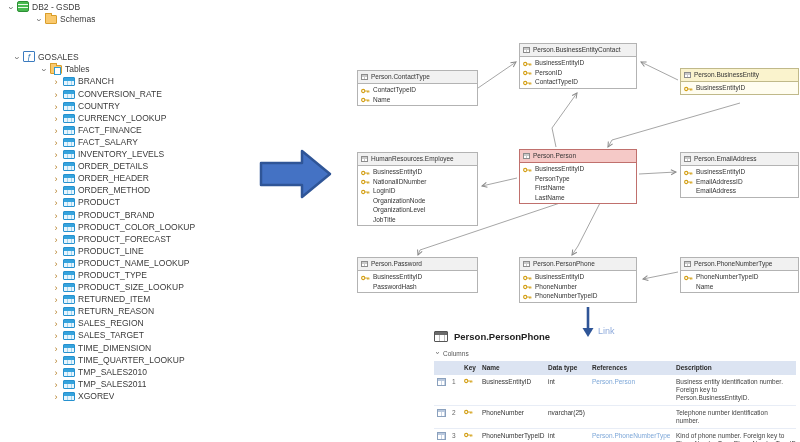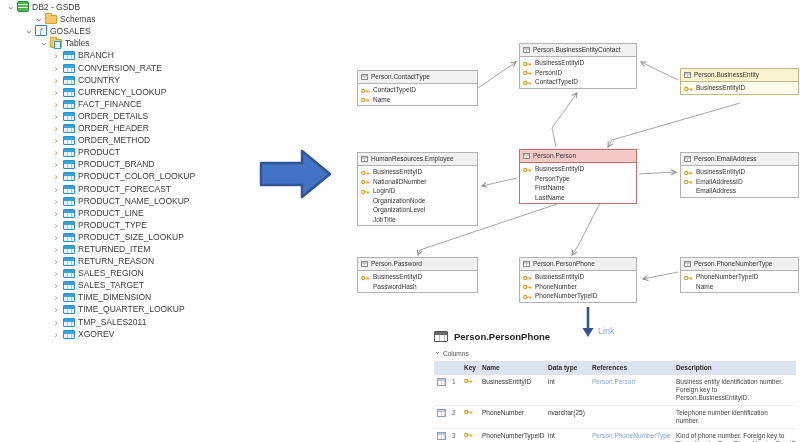--- a/index.html
+++ b/index.html
@@ -5,21 +5,21 @@
   * { margin:0; padding:0; box-sizing:border-box; }
   html,body { width:800px; height:442px; overflow:hidden; background:#fff;
               font-family:"Liberation Sans", sans-serif; color:#333; }
   #stage { position:relative; width:800px; height:442px; }
 
   
   .tree { position:absolute; left:0; top:2; width:250px; }
   .tree-row { display:flex; align-items:flex-end; gap:3px; height:12.1px; font-size:8.5px; color:#3a3a3a; white-space:nowrap; cursor:default; }
   .tree-row[data-level="0"]{ padding-left:6px; }
   .tree-row[data-level="1"]{ padding-left:34px; }
-  .tree-row[data-level="2"]{ padding-left:24px; }
+  .tree-row[data-level="2"]{ padding-left:12px;margin-top:26px; }
   .tree-row[data-level="3"]{ padding-left:39px; }
   .tree-row[data-level="4"]{ padding-left:52px; }
   .chev { width:8px; text-align:center; font-size:9px; line-height:8px; color:#555; flex:0 0 8px; }
   .chev[data-variant="open"]::before   { content:"\203A"; display:inline-block; transform:rotate(90deg); color:#4d4d4d; }
   .chev[data-variant="closed"]::before { content:"\203A"; display:inline-block; color:#b5802a; }
   .ticon { flex:0 0 12px; height:11px; position:relative; }
   .ticon[data-variant="db"]{ width:11px; border:1px solid #2d8f35; border-radius:2px;
       background:linear-gradient(180deg,#47b94f 0 2px,#eafbe9 2px 3px,#47b94f 3px 5px,#eafbe9 5px 6px,#47b94f 6px 9px); }
   .ticon[data-variant="folder"], .ticon[data-variant="tables"]{ height:9px; margin-top:2px;
       background:#fac96d; border:1px solid #d99e2b; border-radius:1px; }
@@ -148,21 +148,31 @@
         <span class="tree-label">CURRENCY_LOOKUP</span>
       </div>
 
 
       <div class="tree-row" data-level="4">
         <span class="chev" data-variant="closed"></span>
         <span class="ticon" data-variant="table"></span>
         <span class="tree-label">FACT_FINANCE</span>
       </div>
 
-
+      <div class="tree-row" data-level="4">
+        <span class="chev" data-variant="closed"></span>
+        <span class="ticon" data-variant="table"></span>
+        <span class="tree-label">FACT_SALARY</span>
+      </div>
+
+      <div class="tree-row" data-level="4">
+        <span class="chev" data-variant="closed"></span>
+        <span class="ticon" data-variant="table"></span>
+        <span class="tree-label">INVENTORY_LEVELS</span>
+      </div>
 
       <div class="tree-row" data-level="4">
         <span class="chev" data-variant="closed"></span>
         <span class="ticon" data-variant="table"></span>
         <span class="tree-label">ORDER_DETAILS</span>
       </div>
 
       <div class="tree-row" data-level="4">
         <span class="chev" data-variant="closed"></span>
         <span class="ticon" data-variant="table"></span>
@@ -195,32 +205,32 @@
 
       <div class="tree-row" data-level="4">
         <span class="chev" data-variant="closed"></span>
         <span class="ticon" data-variant="table"></span>
         <span class="tree-label">PRODUCT_FORECAST</span>
       </div>
 
       <div class="tree-row" data-level="4">
         <span class="chev" data-variant="closed"></span>
         <span class="ticon" data-variant="table"></span>
+        <span class="tree-label">PRODUCT_LINE</span>
+      </div>
+
+      <div class="tree-row" data-level="4">
+        <span class="chev" data-variant="closed"></span>
+        <span class="ticon" data-variant="table"></span>
         <span class="tree-label">PRODUCT_NAME_LOOKUP</span>
       </div>
 
       <div class="tree-row" data-level="4">
         <span class="chev" data-variant="closed"></span>
         <span class="ticon" data-variant="table"></span>
-        <span class="tree-label">PRODUCT_LINE</span>
-      </div>
-
-      <div class="tree-row" data-level="4">
-        <span class="chev" data-variant="closed"></span>
-        <span class="ticon" data-variant="table"></span>
         <span class="tree-label">PRODUCT_TYPE</span>
       </div>
 
       <div class="tree-row" data-level="4">
         <span class="chev" data-variant="closed"></span>
         <span class="ticon" data-variant="table"></span>
         <span class="tree-label">PRODUCT_SIZE_LOOKUP</span>
       </div>
 
       <div class="tree-row" data-level="4">
@@ -252,20 +262,25 @@
         <span class="ticon" data-variant="table"></span>
         <span class="tree-label">TIME_DIMENSION</span>
       </div>
 
       <div class="tree-row" data-level="4">
         <span class="chev" data-variant="closed"></span>
         <span class="ticon" data-variant="table"></span>
         <span class="tree-label">TIME_QUARTER_LOOKUP</span>
       </div>
 
+      <div class="tree-row" data-level="4">
+        <span class="chev" data-variant="closed"></span>
+        <span class="ticon" data-variant="table"></span>
+        <span class="tree-label">TMP_SALES2010</span>
+      </div>
 
       <div class="tree-row" data-level="4">
         <span class="chev" data-variant="closed"></span>
         <span class="ticon" data-variant="table"></span>
         <span class="tree-label">TMP_SALES2011</span>
       </div>
 
       <div class="tree-row" data-level="4">
         <span class="chev" data-variant="closed"></span>
         <span class="ticon" data-variant="table"></span>

